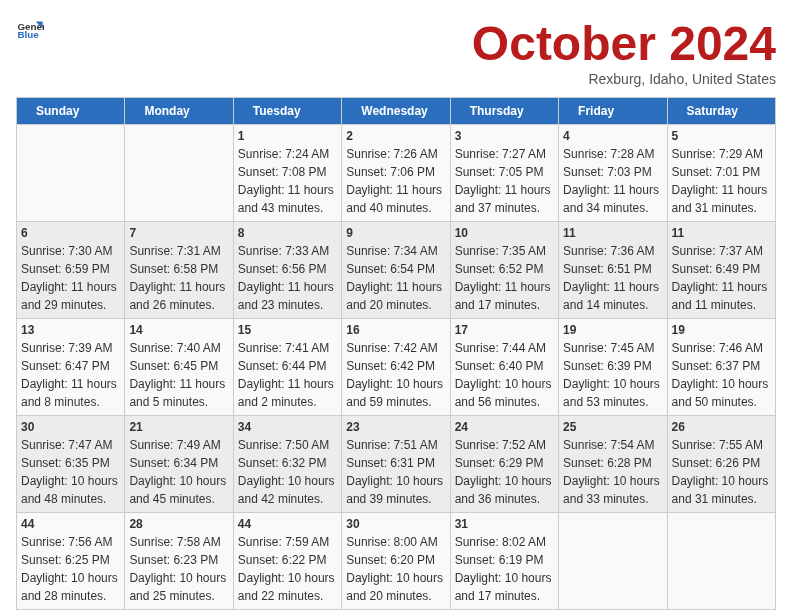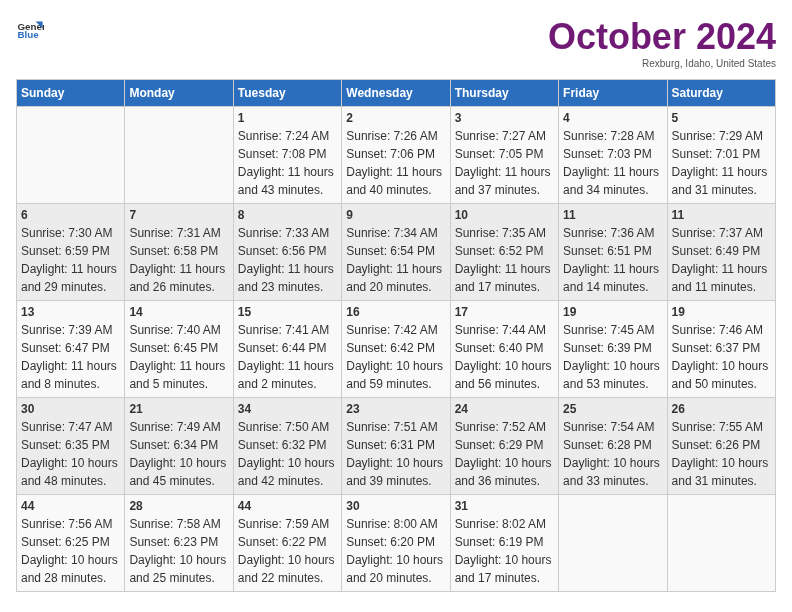--- a/index.html
+++ b/index.html
@@ -22,39 +22,39 @@
       gap: 4px;
     }
     .logo-icon {
       width: 28px;
       height: 28px;
     }
     .title-block {
       text-align: right;
     }
     .month-title {
-      font-size: 36px;
+      font-size: 48px;
       font-weight: bold;
-      color: #701a75;
+      color: #b91c1c;
     }
     .location-title {
-      font-size: 10px;
+      font-size: 14px;
       color: #555;
     }
     table {
       width: 100%;
       border-collapse: collapse;
       table-layout: fixed;
     }
     thead tr th {
       background-color: #2a6ebd;
       color: #fff;
       font-size: 12px;
       font-weight: bold;
-      padding: 6px 4px;
+      padding: 6px 19px;
       text-align: left;
       border: 1px solid #ccc;
     }
     tbody tr td {
       border: 1px solid #ccc;
       vertical-align: top;
       padding: 4px;
       font-size: 10.5px;
       color: #333;
       min-height: 80px;

